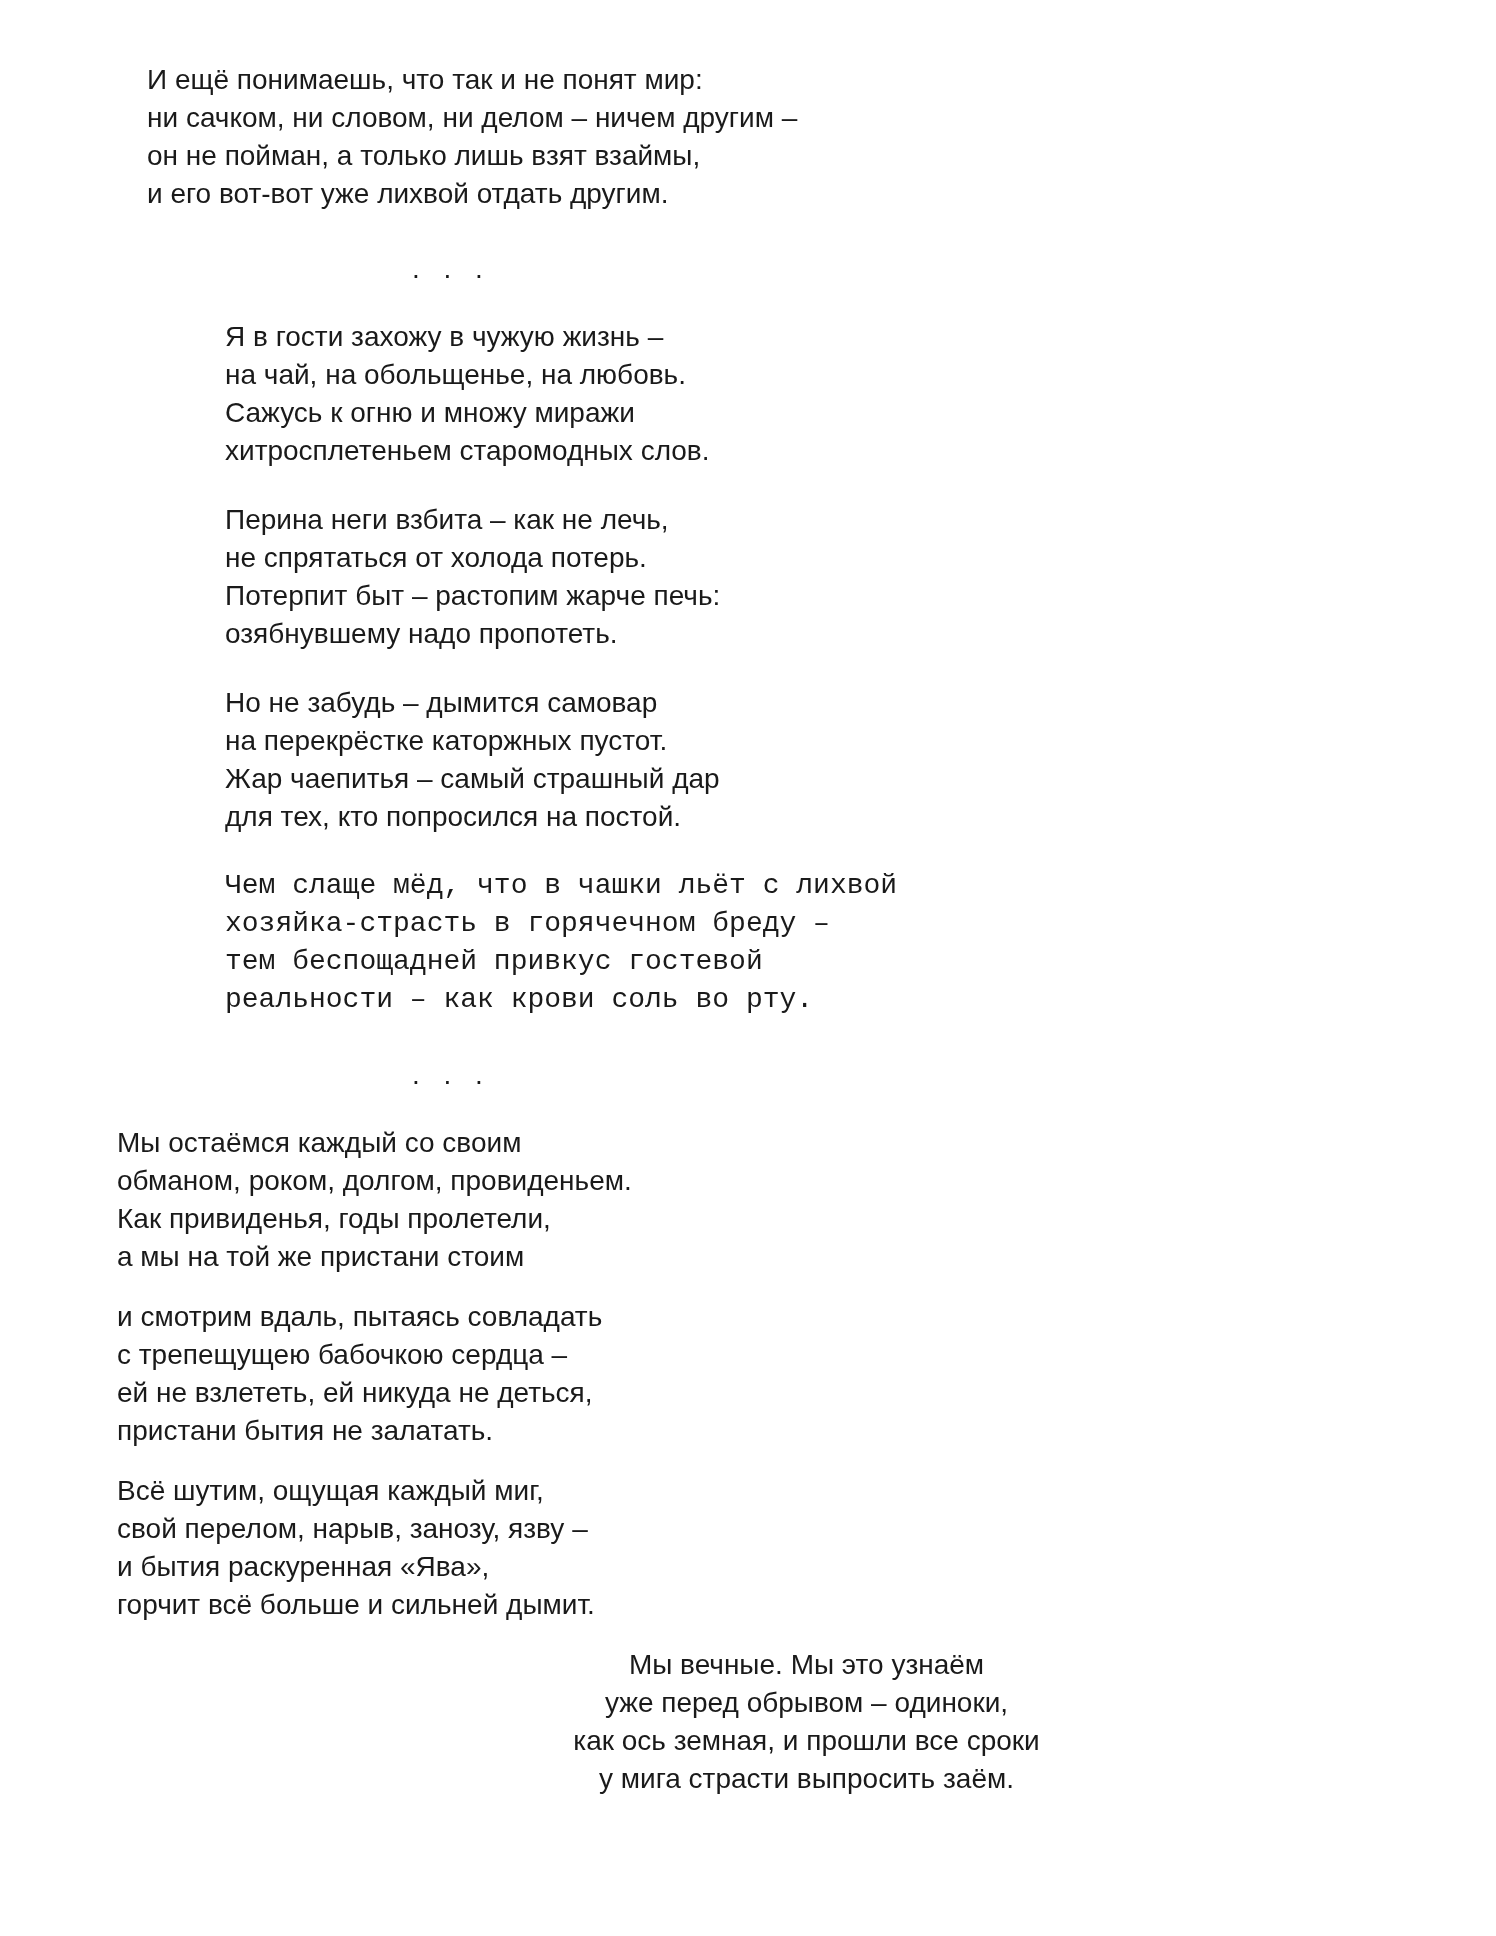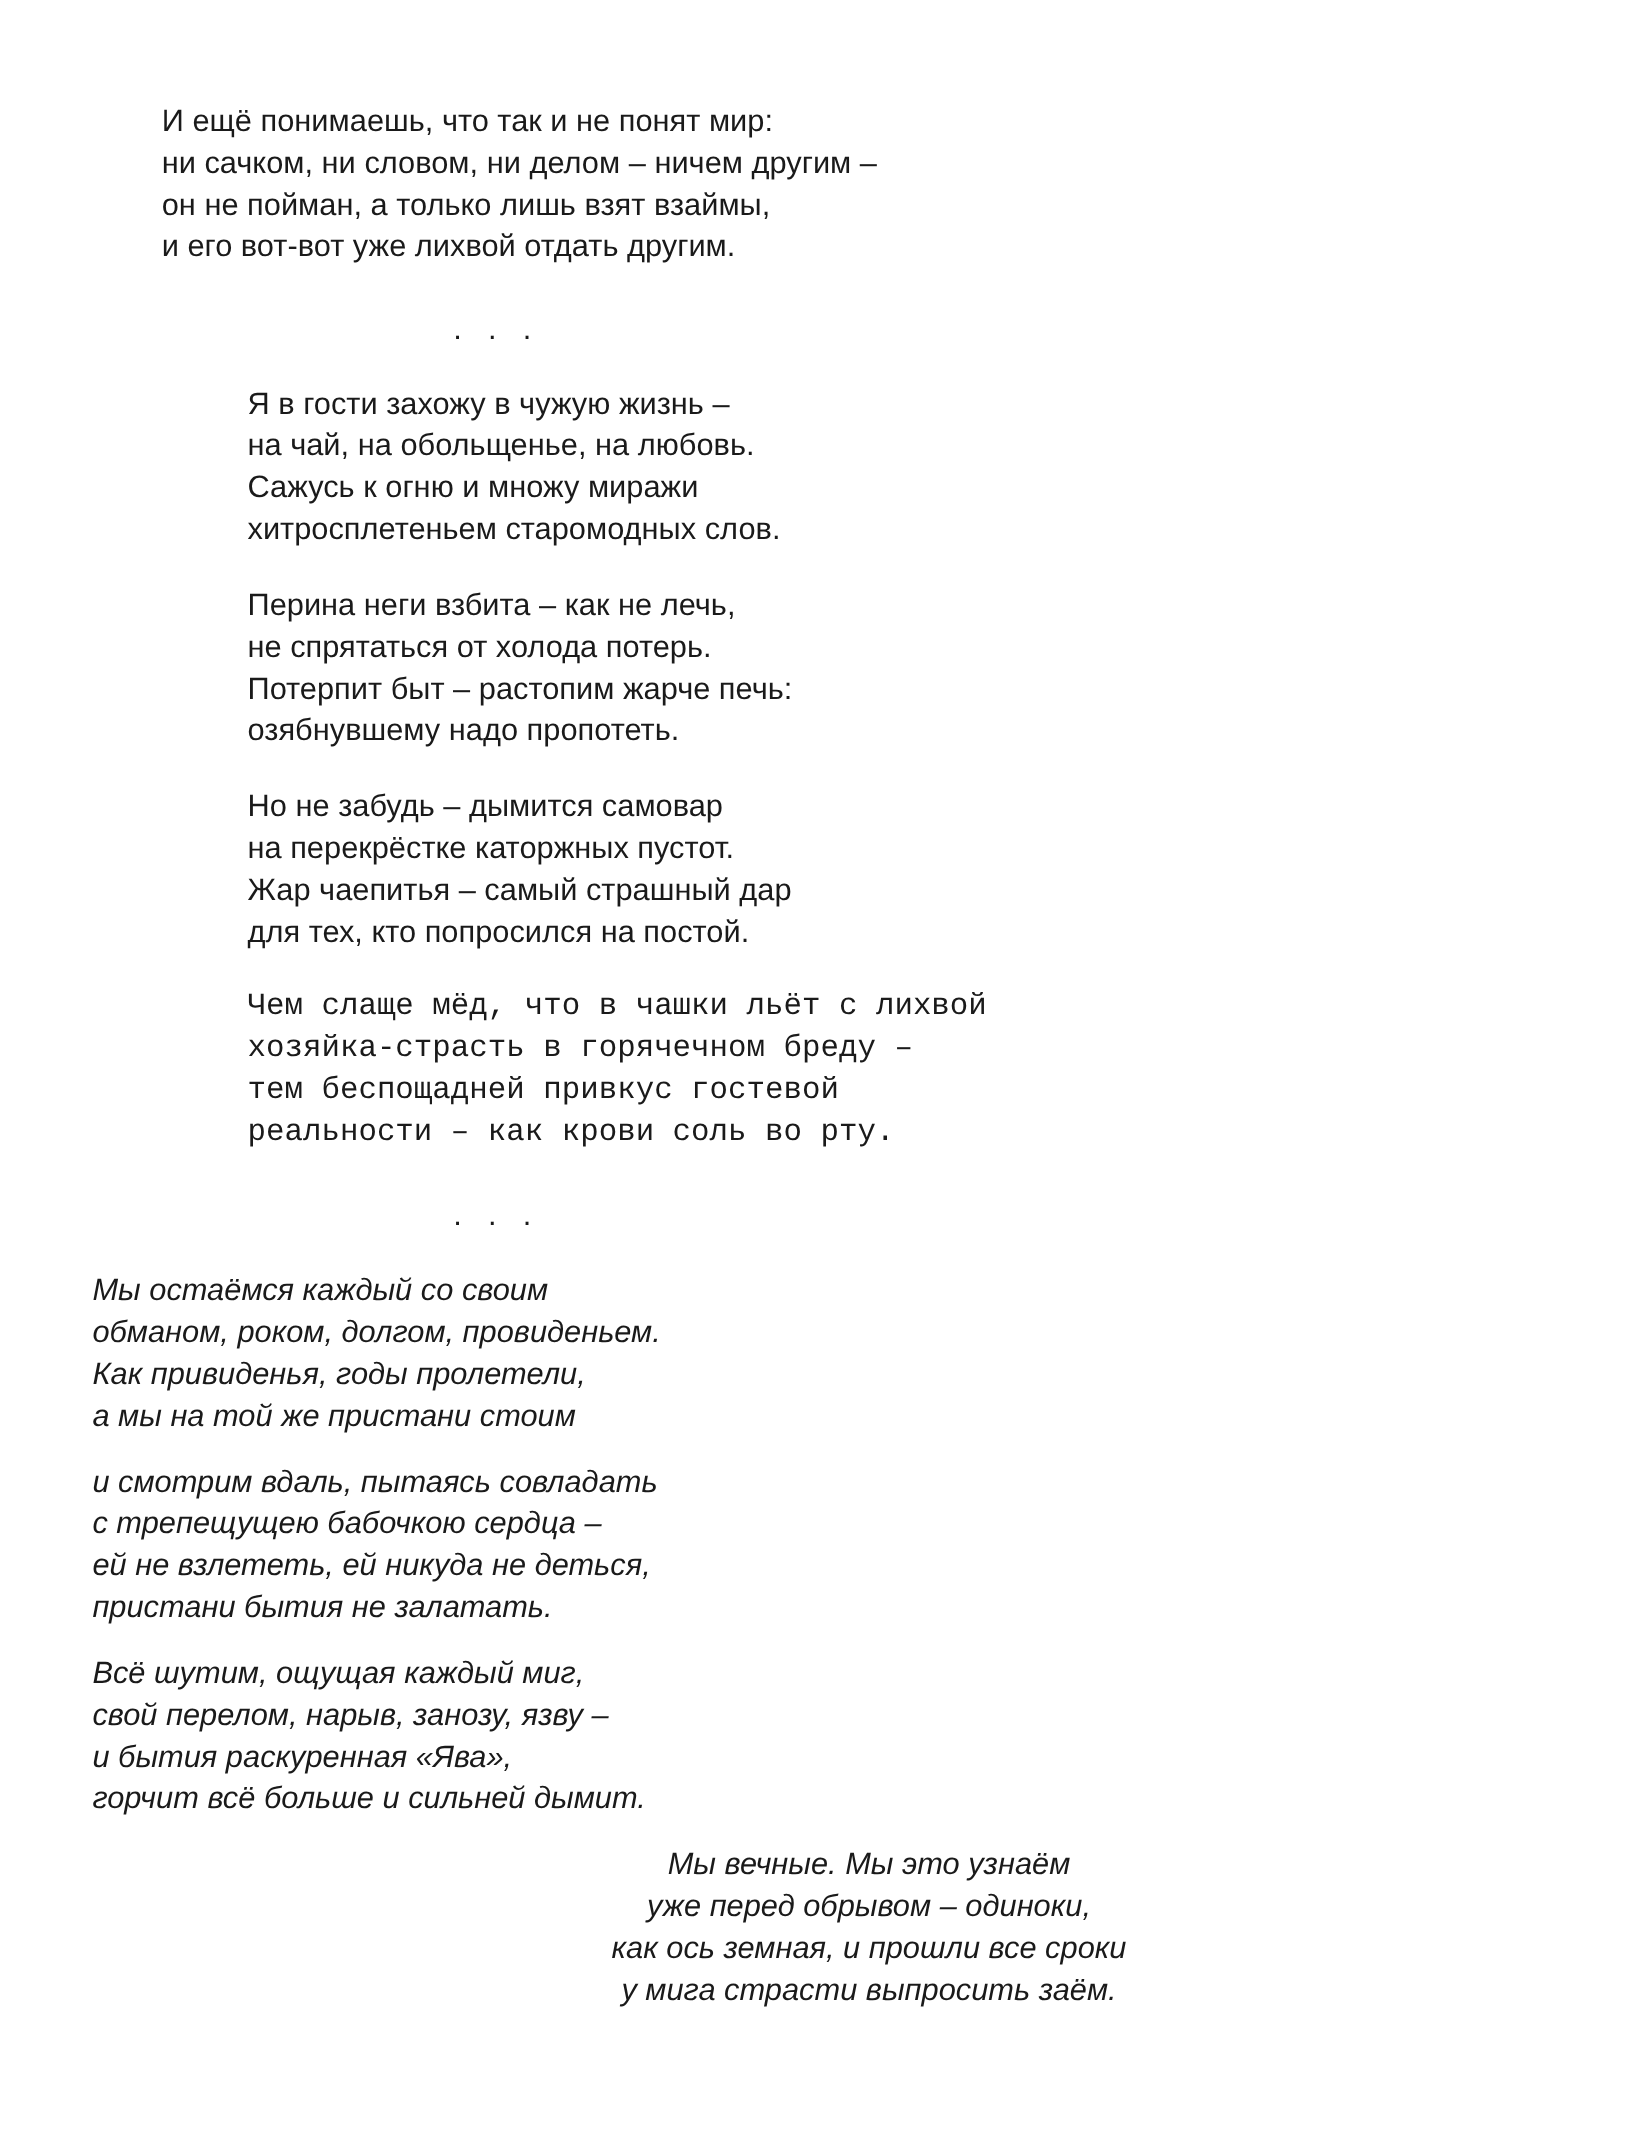--- a/index.html
+++ b/index.html
@@ -6,35 +6,35 @@
   .page {
     position: relative;
     width: 1496px;
     height: 1936px;
     background: #ffffff;
     font-family: "Liberation Sans", sans-serif;
     font-size: 28px;
     line-height: 38px;
     color: #1a1a1a;
     box-sizing: border-box;
-    padding-top: 91px;
+    padding-top: 61px;
     overflow: hidden;
   }
   .stanza .line { white-space: pre; }
   .stanza-intro { margin-left: 147px; margin-bottom: 37px; }
   .separator {
     margin-left: 412px;
     height: 38px;
     margin-bottom: 30px;
     word-spacing: 16px;
     color: #1a1a1a;
   }
   .poem-1 .stanza { margin-left: 225px; margin-bottom: 31px; }
   .poem-1 .stanza:last-child { margin-bottom: 37px; font-family: Liberation Mono, monospace; }
-  .poem-2 .stanza { margin-left: 84px; margin-bottom: 22px; font-style: italic; }
+  .poem-2 .stanza { margin-left: 117px; margin-bottom: 22px; }
   .poem-2 .stanza:last-child { margin-bottom: 0; text-align: center; }
 </style>
 </head>
 <body>
 
 <div class="page">
 
   <div class="stanza stanza-intro">
     <div class="line">И ещё понимаешь, что так и не понят мир:</div>
     <div class="line">ни сачком, ни словом, ни делом – ничем другим –</div>

